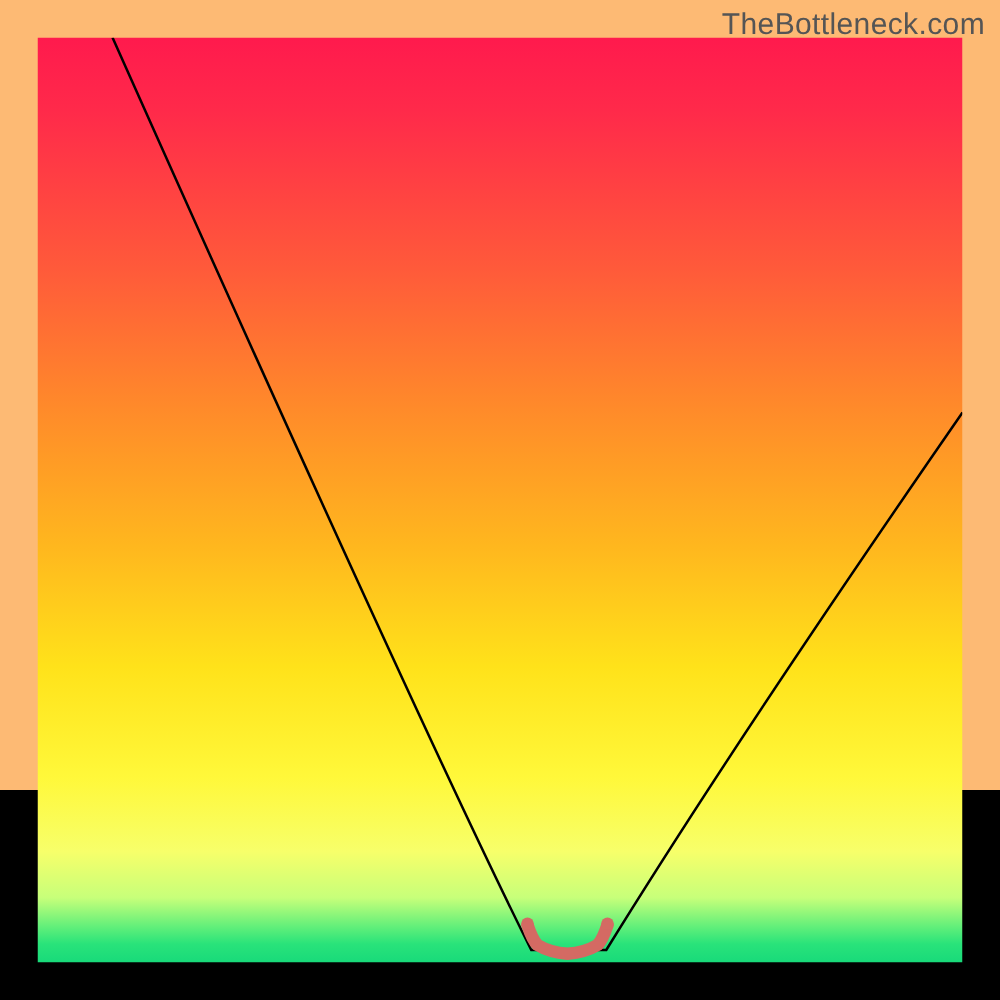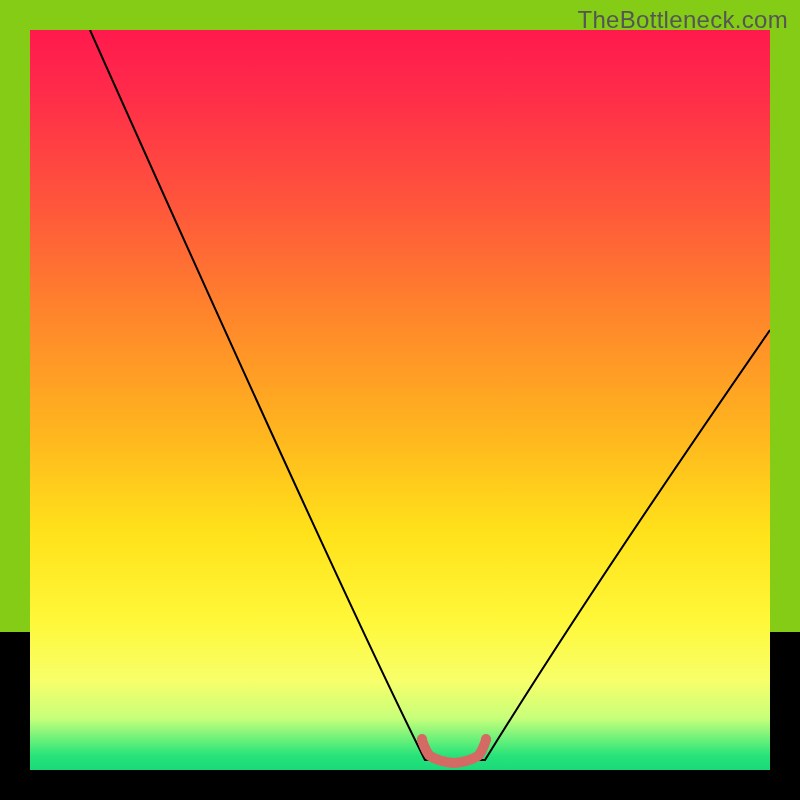--- a/index.html
+++ b/index.html
@@ -8,21 +8,21 @@
     width: 800px;
     height: 800px;
     background: #000;
     overflow: hidden;
     font-family: Arial, Helvetica, sans-serif;
   }
   .frame {
     position: relative;
     width: 800px;
     height: 632px;
-    background: #84cc16;
+    background: #fdba74;
   }
   .watermark {
     position: absolute;
     top: 6px;
     right: 12px;
     color: #555;
     font-size: 24px;
     font-weight: 500;
     letter-spacing: 0.3px;
     z-index: 10;

